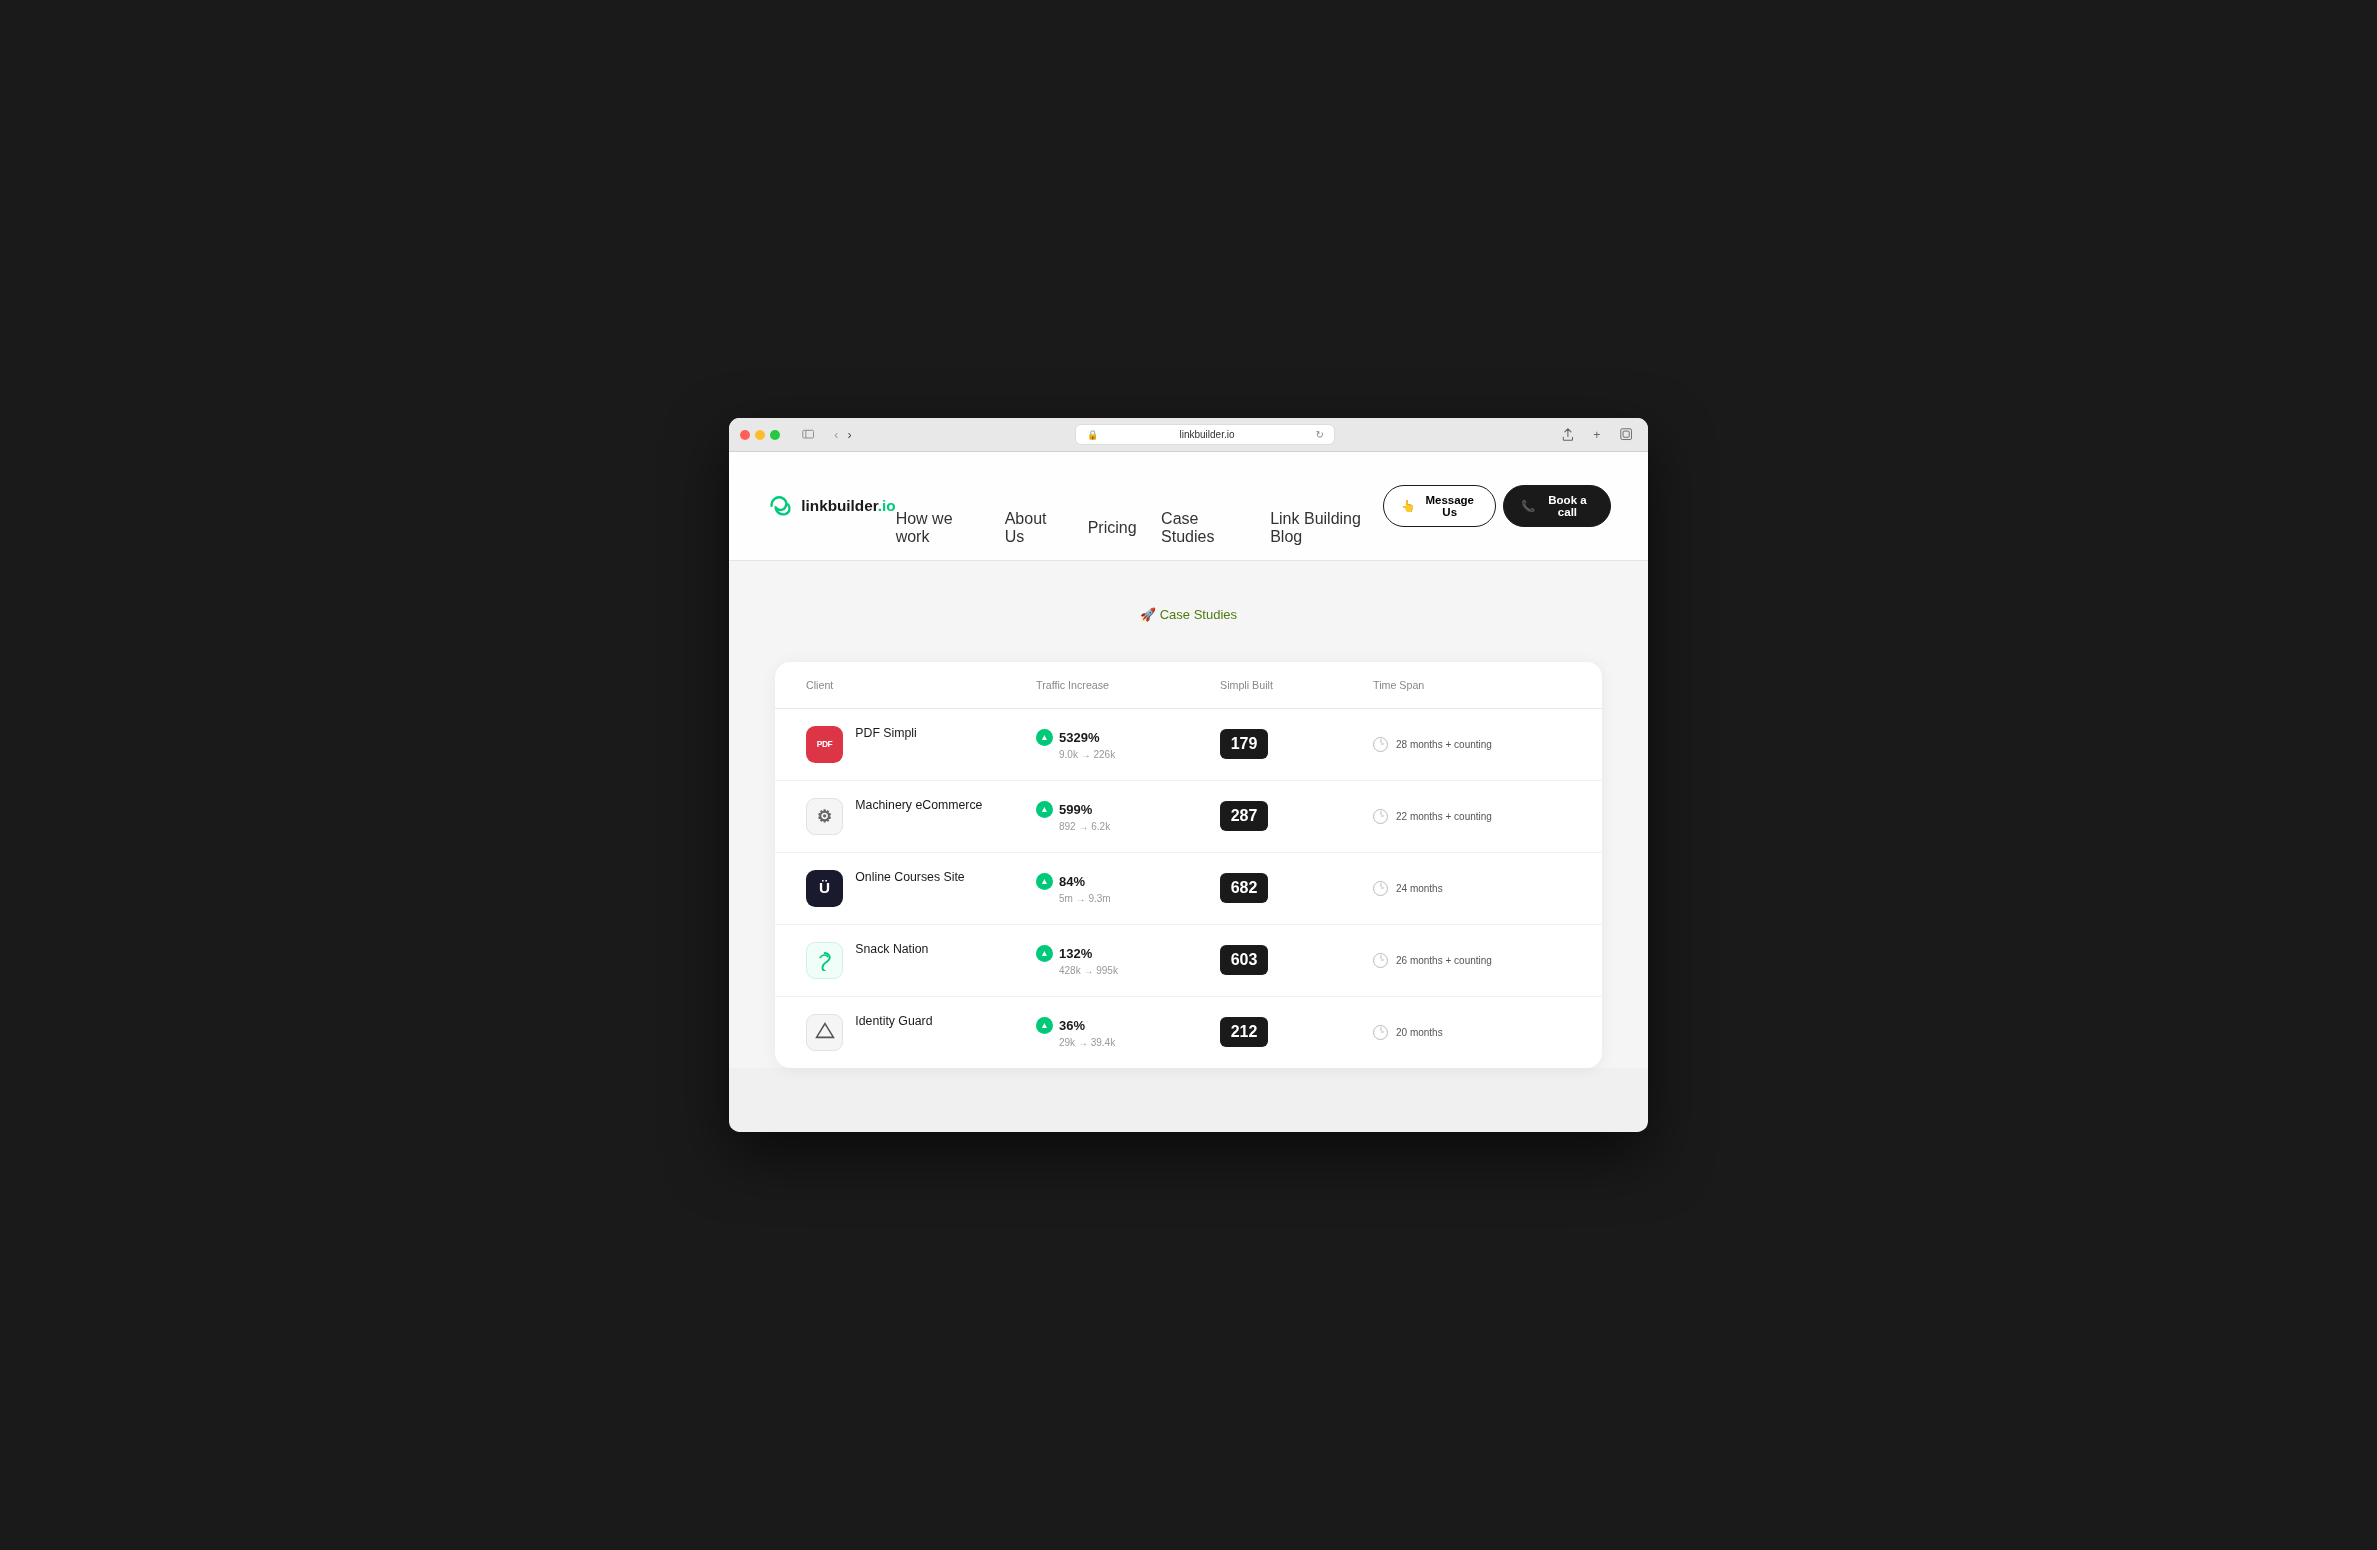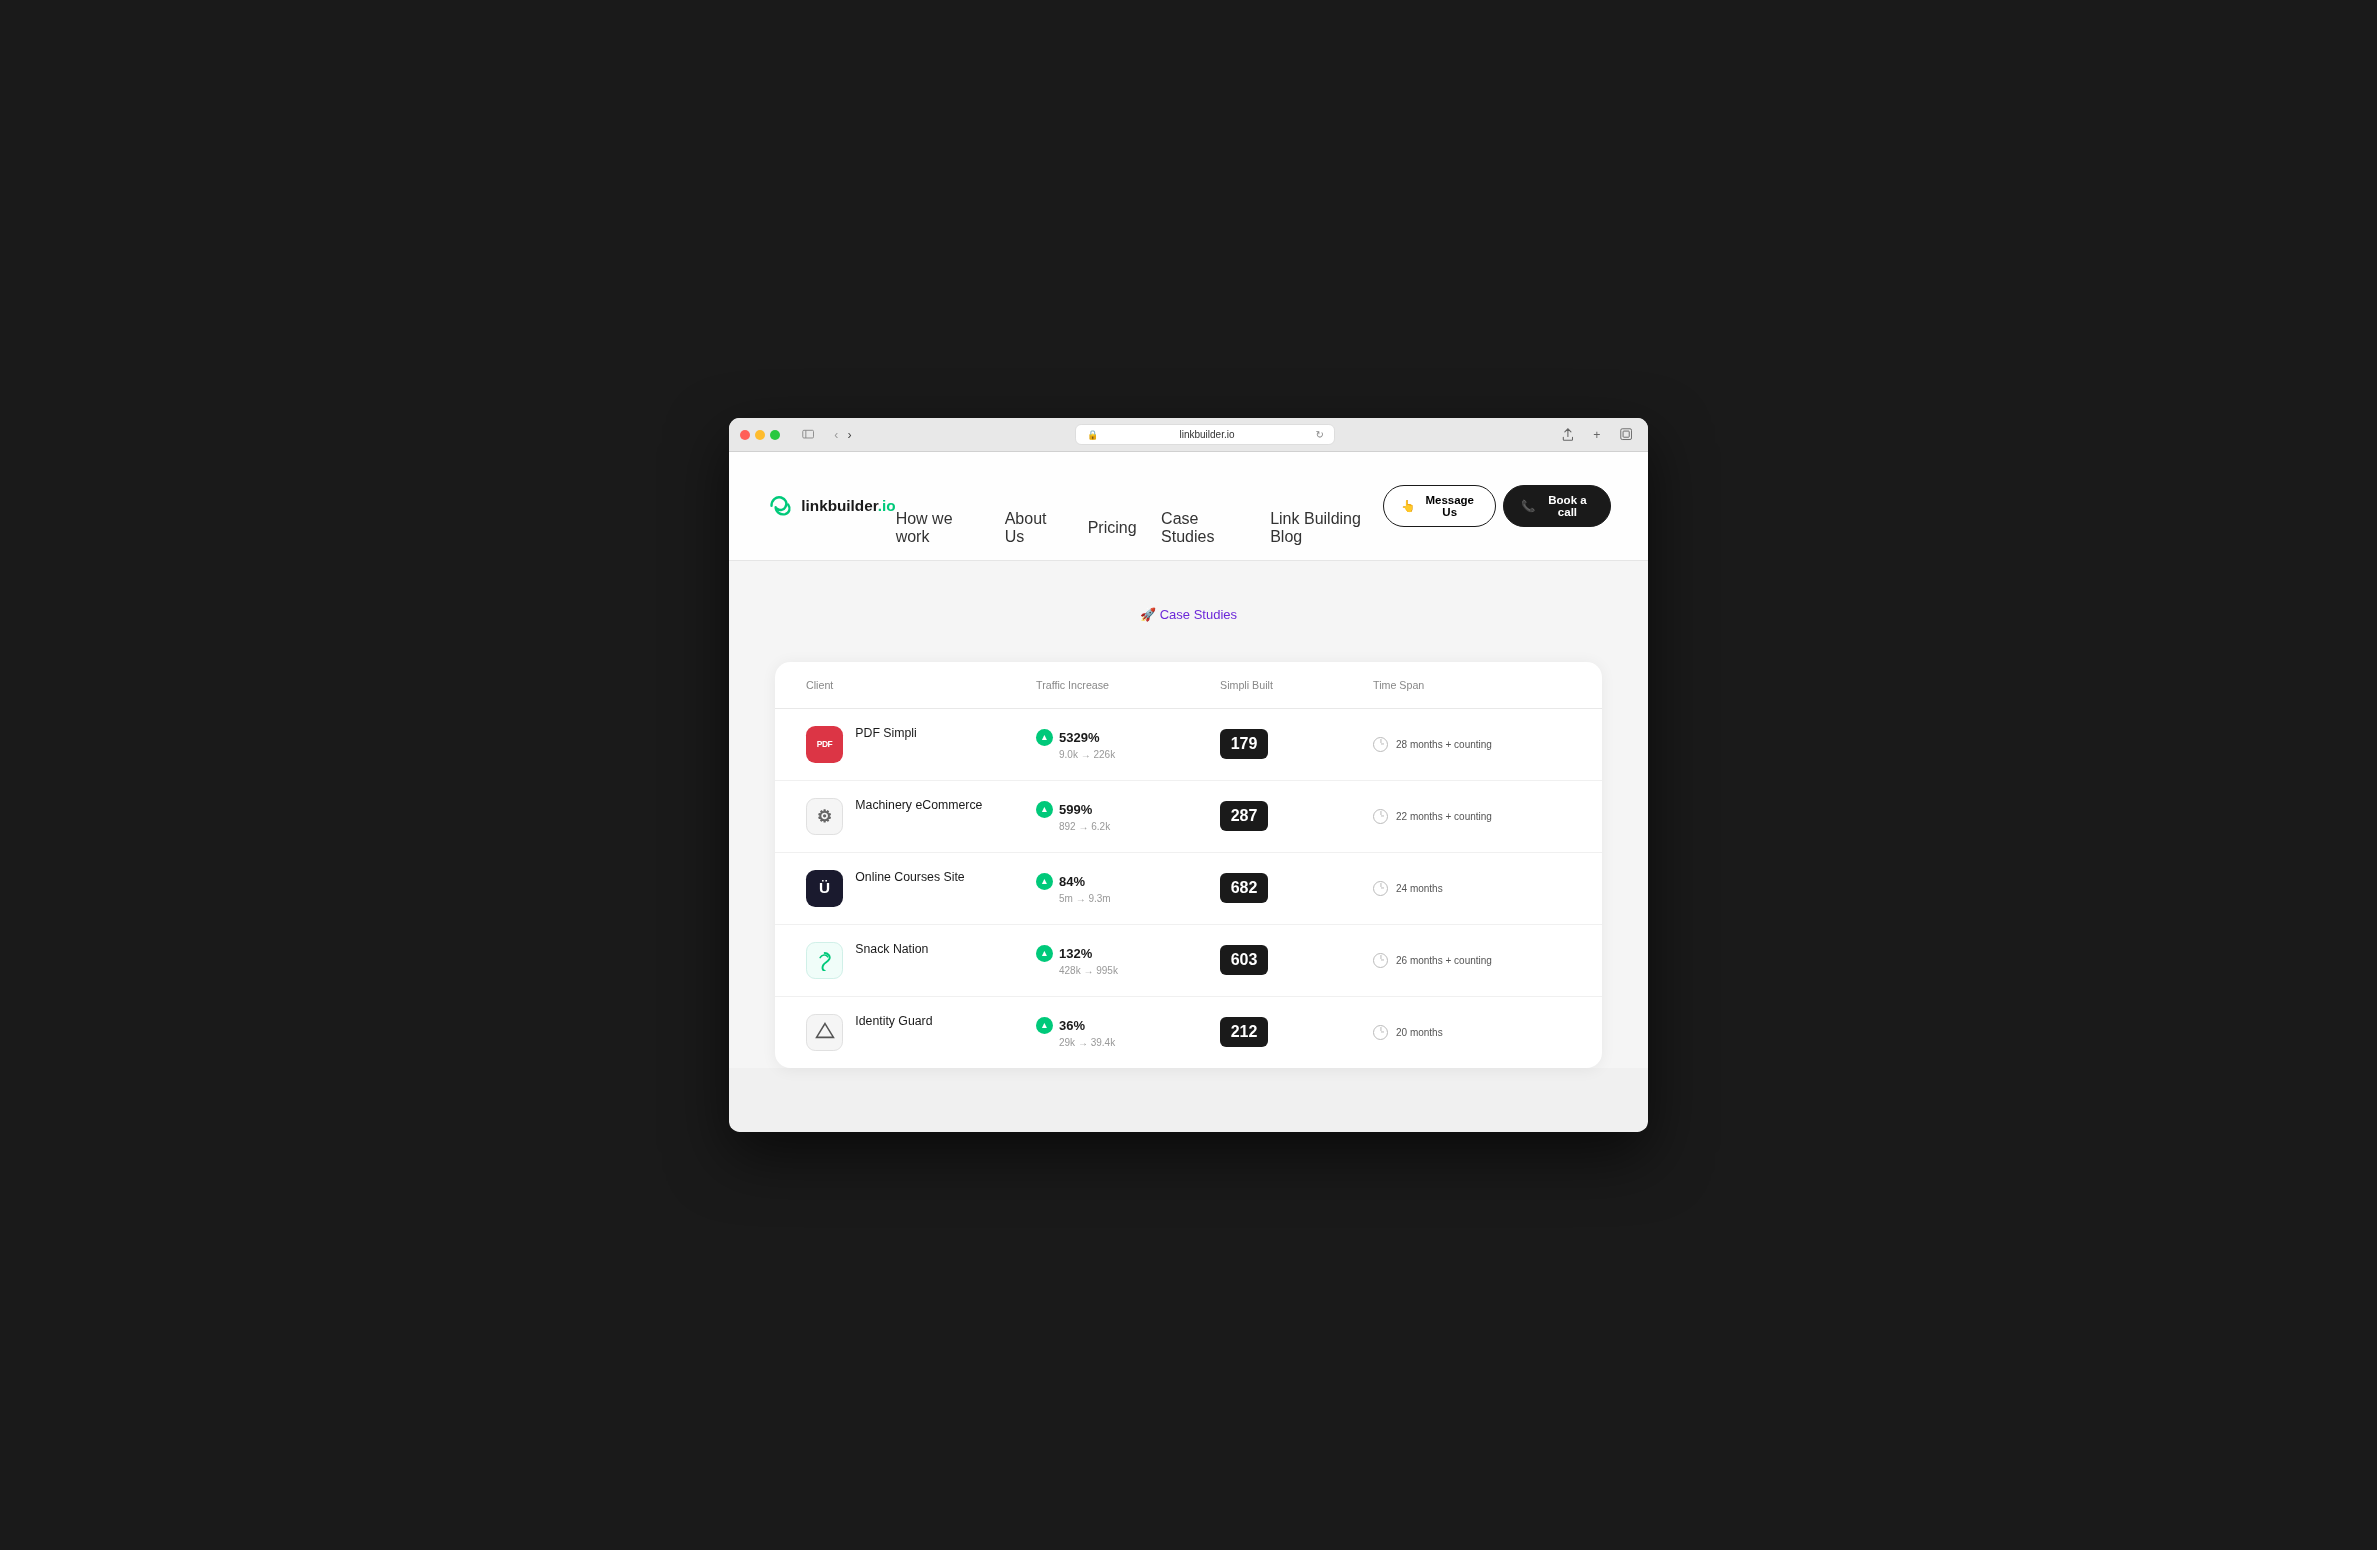--- a/index.html
+++ b/index.html
@@ -220,21 +220,21 @@
     }
 
     
     .hero {
       text-align: center;
       padding: 46px 0 31px;
     }
 
     .hero-subtitle {
       font-size: 13px;
-      color: #6d28d9;
+      color: #4d7c0f;
       margin-bottom: 9.2px;
     }
 
     .hero-title {
       font-size: 46px;
       font-weight: 800;
       color: #1a1a1a;
       display: flex;
       align-items: center;
       justify-content: center;

